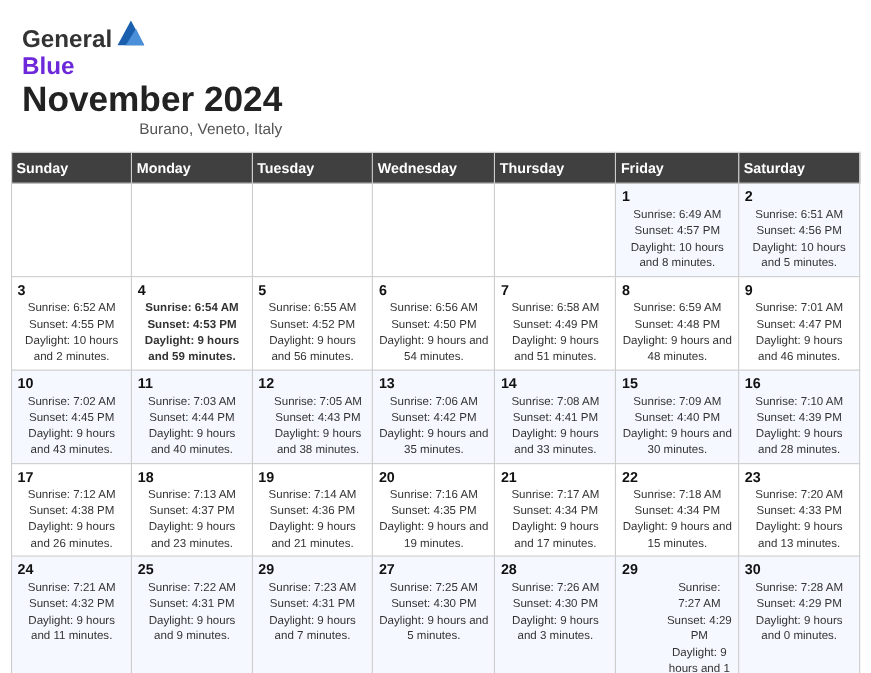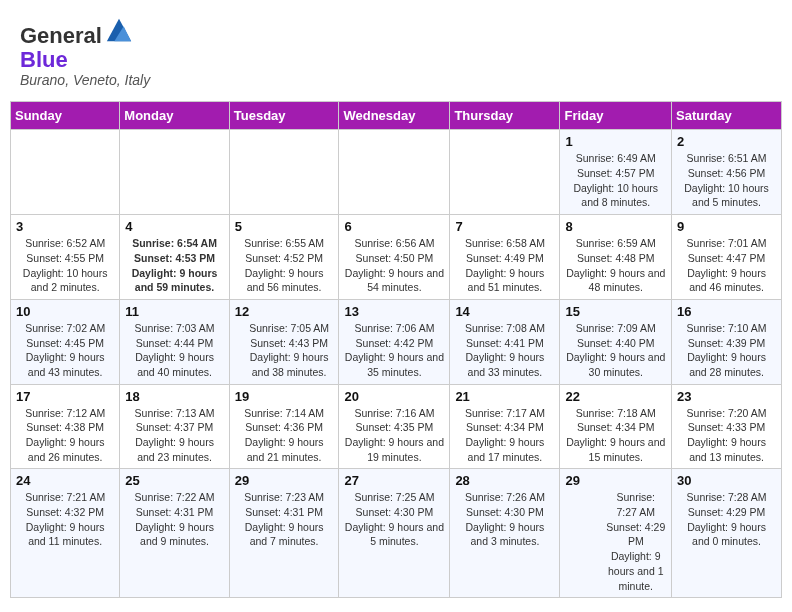--- a/index.html
+++ b/index.html
@@ -38,29 +38,28 @@
       text-align: right;
     }
     .month-title {
       font-size: 32px;
       font-weight: bold;
       color: #222;
     }
     .location {
       font-size: 14px;
       color: #555;
-      font-style: italic;
     }
     .calendar {
       width: 100%;
       border-collapse: collapse;
       font-size: 11px;
     }
     .calendar thead tr th {
-      background-color: #a21caf;
+      background-color: #404040;
       color: #fff;
       padding: 6px 4px;
       text-align: left;
       font-size: 13px;
       font-weight: bold;
       border: 1px solid #ccc;
     }
     .calendar tbody tr td {
       border: 1px solid #ccc;
       vertical-align: top;
@@ -102,20 +101,21 @@
           <polygon points="2,28 15,4 28,28" fill="#1a5fad"></polygon>
           <polygon points="10,28 20,12 28,28" fill="#4a90d9"></polygon>
         </svg>
       </div>
       <div class="logo-text">
         <span class="logo-blue">Blue</span>
       </div>
     </div>
   </div>
   <div class="title-block">
+    <div class="month-title">November 2024</div>
     <div class="location">Burano, Veneto, Italy</div>
   </div>
 </div>
 
 <table class="calendar">
   <thead>
     <tr id="days-header">
     <th>Sunday</th>
         <th>Monday</th>
         <th>Tuesday</th>

